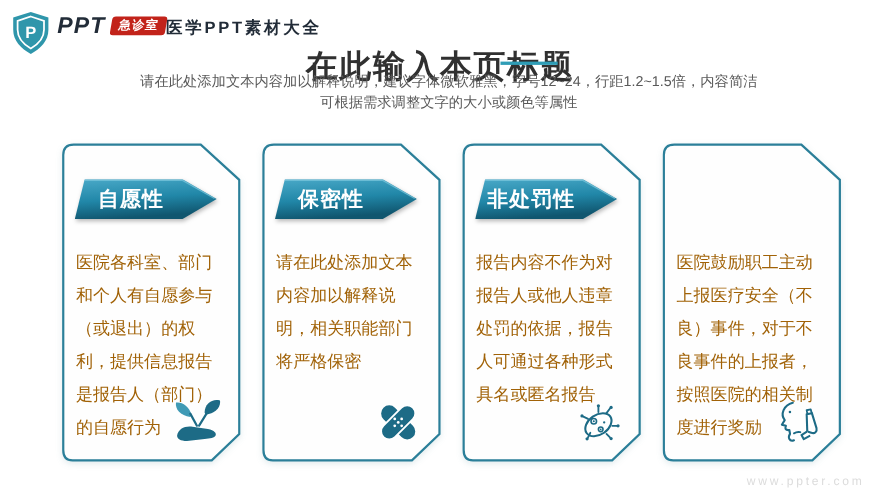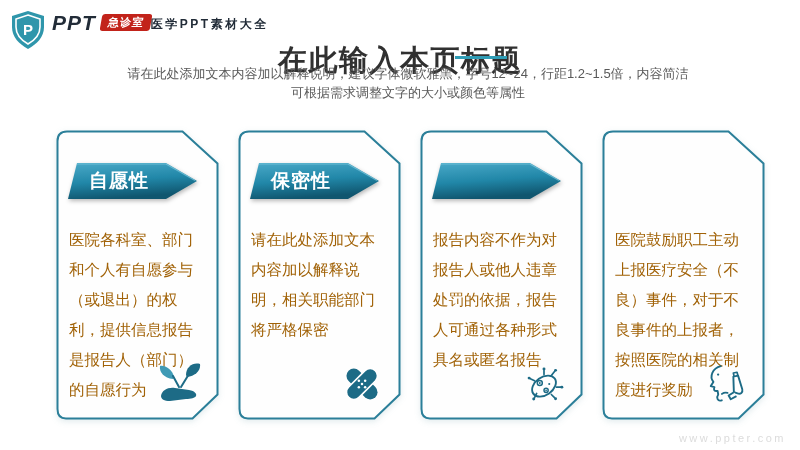--- a/index.html
+++ b/index.html
@@ -9,21 +9,21 @@
   }
   
   .logo{position:absolute;top:10px;left:10px;display:flex;align-items:flex-start;gap:6px;}
   .logo-text{display:flex;flex-direction:row;margin-top:2px;}
   .logo-row1{display:flex;align-items:center;gap:5px;}
   .logo-ppt{font-size:21px;font-weight:bold;font-style:italic;color:#222c38;letter-spacing:1px;line-height:1;}
   .logo-badge{
     background:#c2231a;color:#fff;font-size:11px;font-weight:bold;line-height:1;
     padding:3px 7px;border-radius:3px;transform:skewX(-10deg);letter-spacing:1px;
   }
-  .logo-tagline{font-size:12px;color:#222c38;letter-spacing:2.5px;margin-top:4px;font-weight:bold;}
+  .logo-tagline{font-size:15px;color:#222c38;letter-spacing:2.5px;margin-top:4px;font-weight:bold;}
   
   .page-title{
     position:absolute;top:22px;left:0;right:0;text-align:center;
     font-size:29px;font-weight:bold;color:#303030;letter-spacing:1.5px;
   }
   .title-underline{position:absolute;left:455px;top:56px;width:52px;height:3px;background:#2f9db6;}
   .page-subtitle{
     position:absolute;top:64px;left:0;right:0;text-align:center;
     font-size:13px;color:#595959;line-height:19px;padding-left:16px;
   }
@@ -135,20 +135,21 @@
 
     <div class="card">
       <svg class="card-outline" width="163" height="290" viewBox="0 0 163 290">
         <path d="M11 1.5 H126.5 L161.5 33.5 V264.5 L136.5 288.5 H10 Q1.5 288.5 1.5 279 V11 Q1.5 1.5 11 1.5 Z" fill="#fefefe" stroke="#2b7f99" stroke-width="2"></path>
       </svg>
       <div class="banner">
         <svg viewBox="0 0 130 36" width="130" height="36">
           <polygon points="9,0 98,0 129,18 98,36 0,36" fill="url(#bannerGrad)"></polygon>
           <polyline points="9,1 98,1 127,17.5" fill="none" stroke="#7fc9de" stroke-width="1.2" opacity="0.7"></polyline>
         </svg>
+        <span class="banner-label">非处罚性</span>
       </div>
       <p class="card-body">报告内容不作为对报告人或他人违章处罚的依据，报告人可通过各种形式具名或匿名报告</p>
       <svg class="card-icon" viewBox="0 0 40 40">
         <g transform="rotate(-35 20 22)">
           <ellipse cx="20" cy="22" rx="12.5" ry="8.5" fill="#ffffff" stroke="#1d6b86" stroke-width="1.8"></ellipse>
         </g>
         <circle cx="16" cy="19" r="2.4" fill="none" stroke="#1d6b86" stroke-width="1.4"></circle>
         <circle cx="16" cy="19" r="0.9" fill="#1d6b86"></circle>
         <circle cx="22" cy="26" r="2" fill="none" stroke="#1d6b86" stroke-width="1.4"></circle>
         <circle cx="22" cy="26" r="0.8" fill="#1d6b86"></circle>

